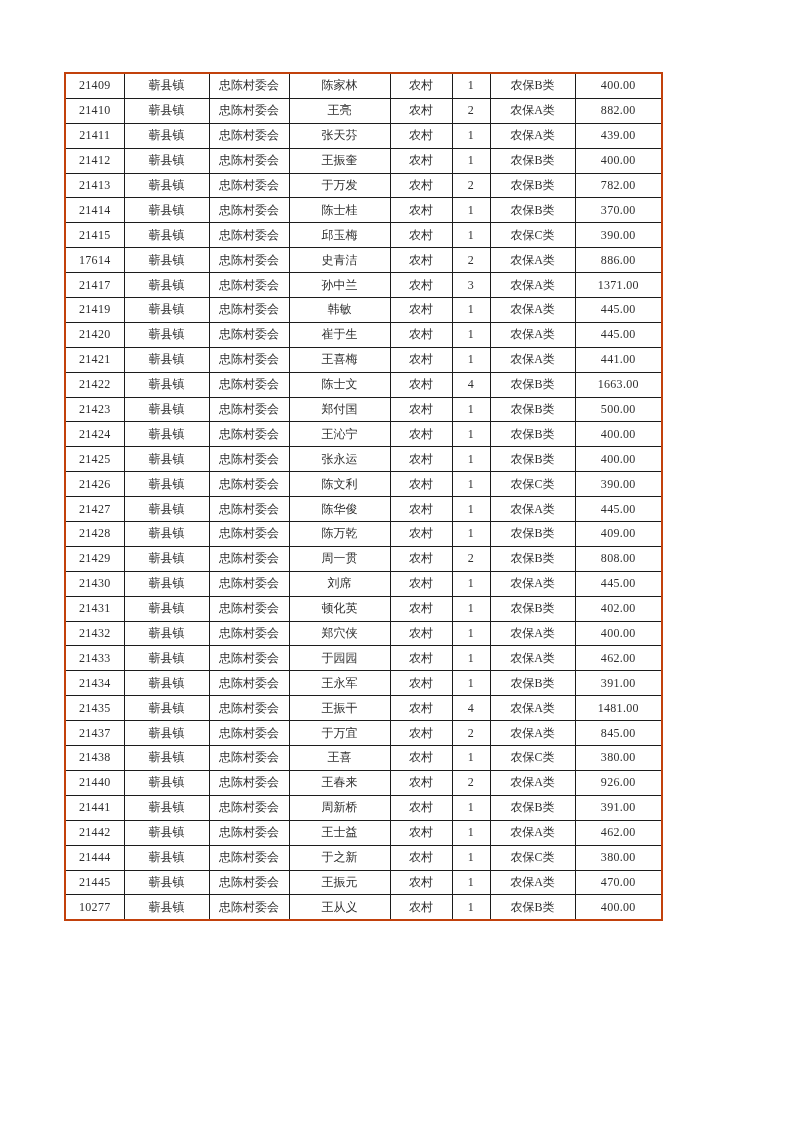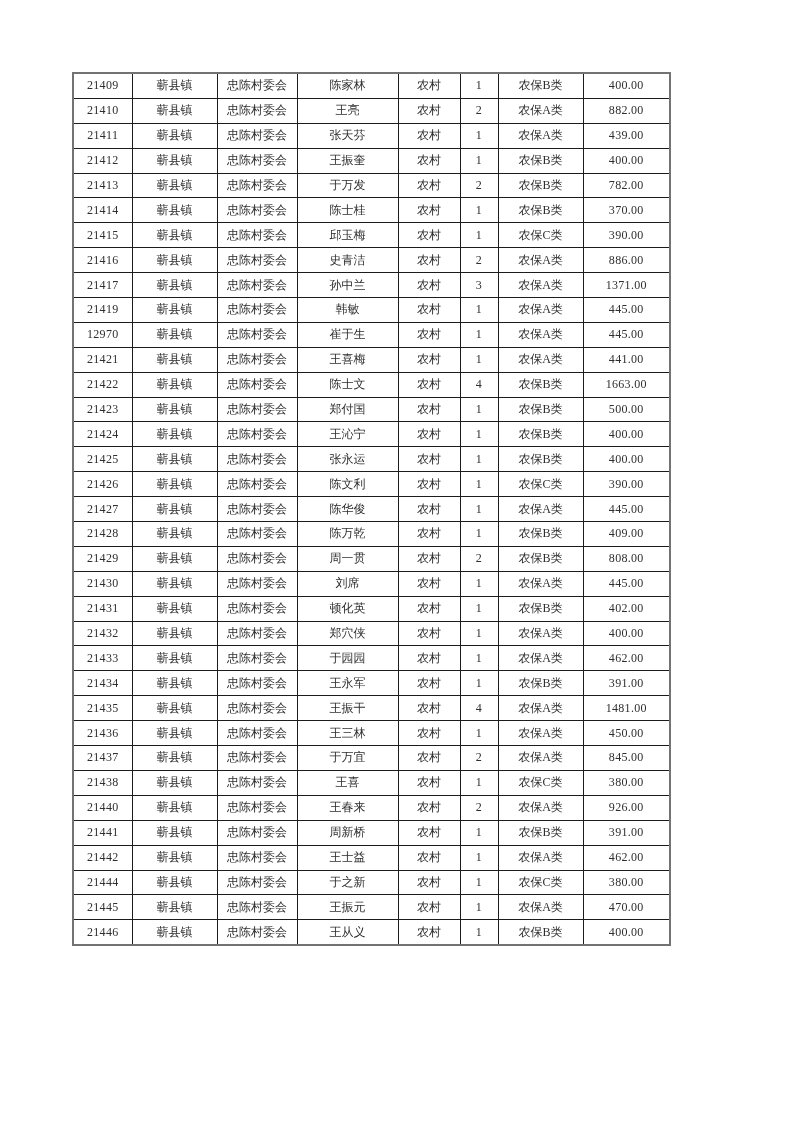--- a/index.html
+++ b/index.html
@@ -10,25 +10,25 @@
   .page {
     position: relative;
     width: 793px;
     height: 1122px;
     background: #ffffff;
     overflow: hidden;
     font-family: "Liberation Serif", "DejaVu Serif", serif;
   }
   table.benefit-table {
     position: absolute;
-    left: 72px;
+    left: 64px;
     top: 72px;
     border-collapse: collapse;
     table-layout: fixed;
-    border: 2px solid #737373;
+    border: 2px solid #c2410c;
   }
   table.benefit-table td {
     border: 1px solid #1c1c1c;
     height: 23.9px;
     padding: 0;
     text-align: center;
     vertical-align: middle;
     font-size: 12px;
     color: #2e2e2e;
     white-space: nowrap;
@@ -119,21 +119,21 @@
           <td class="num">21415</td>
           <td>蕲县镇</td>
           <td>忠陈村委会</td>
           <td>邱玉梅</td>
           <td>农村</td>
           <td class="num">1</td>
           <td>农保C类</td>
           <td class="num">390.00</td>
         </tr>
         <tr>
-          <td class="num">21416</td>
+          <td class="num">17614</td>
           <td>蕲县镇</td>
           <td>忠陈村委会</td>
           <td>史青洁</td>
           <td>农村</td>
           <td class="num">2</td>
           <td>农保A类</td>
           <td class="num">886.00</td>
         </tr>
         <tr>
           <td class="num">21417</td>
@@ -149,21 +149,21 @@
           <td class="num">21419</td>
           <td>蕲县镇</td>
           <td>忠陈村委会</td>
           <td>韩敏</td>
           <td>农村</td>
           <td class="num">1</td>
           <td>农保A类</td>
           <td class="num">445.00</td>
         </tr>
         <tr>
-          <td class="num">12970</td>
+          <td class="num">21420</td>
           <td>蕲县镇</td>
           <td>忠陈村委会</td>
           <td>崔于生</td>
           <td>农村</td>
           <td class="num">1</td>
           <td>农保A类</td>
           <td class="num">445.00</td>
         </tr>
         <tr>
           <td class="num">21421</td>
@@ -309,30 +309,20 @@
           <td class="num">21435</td>
           <td>蕲县镇</td>
           <td>忠陈村委会</td>
           <td>王振干</td>
           <td>农村</td>
           <td class="num">4</td>
           <td>农保A类</td>
           <td class="num">1481.00</td>
         </tr>
         <tr>
-          <td class="num">21436</td>
-          <td>蕲县镇</td>
-          <td>忠陈村委会</td>
-          <td>王三林</td>
-          <td>农村</td>
-          <td class="num">1</td>
-          <td>农保A类</td>
-          <td class="num">450.00</td>
-        </tr>
-        <tr>
           <td class="num">21437</td>
           <td>蕲县镇</td>
           <td>忠陈村委会</td>
           <td>于万宜</td>
           <td>农村</td>
           <td class="num">2</td>
           <td>农保A类</td>
           <td class="num">845.00</td>
         </tr>
         <tr>
@@ -389,21 +379,21 @@
           <td class="num">21445</td>
           <td>蕲县镇</td>
           <td>忠陈村委会</td>
           <td>王振元</td>
           <td>农村</td>
           <td class="num">1</td>
           <td>农保A类</td>
           <td class="num">470.00</td>
         </tr>
         <tr>
-          <td class="num">21446</td>
+          <td class="num">10277</td>
           <td>蕲县镇</td>
           <td>忠陈村委会</td>
           <td>王从义</td>
           <td>农村</td>
           <td class="num">1</td>
           <td>农保B类</td>
           <td class="num">400.00</td>
         </tr>
       </tbody>
   </table>

